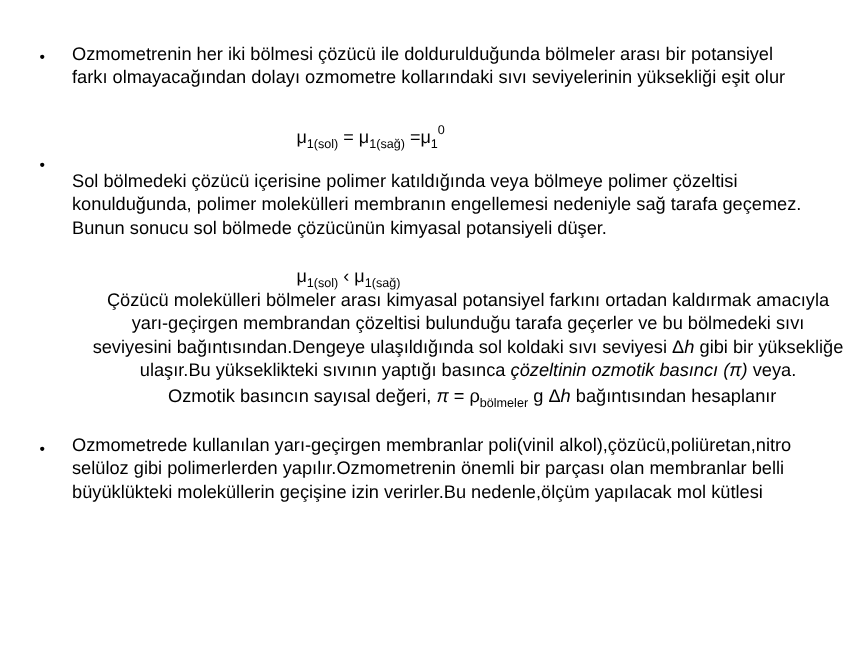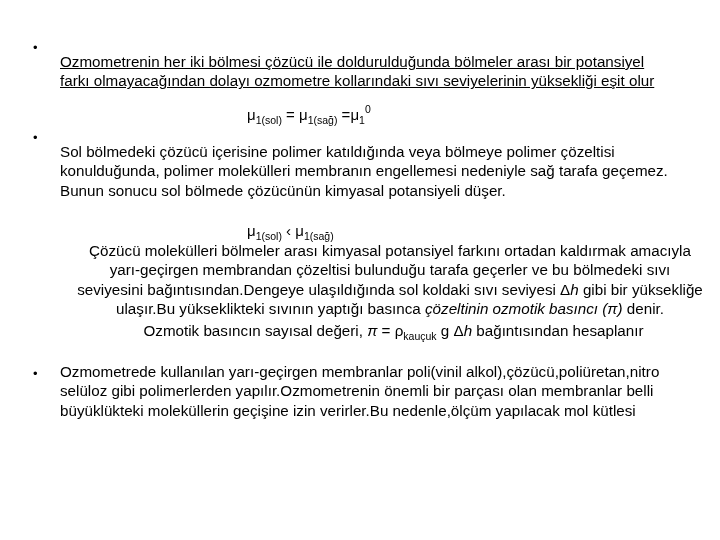--- a/index.html
+++ b/index.html
@@ -36,21 +36,21 @@
       margin-top: 12px;
     }
     sub { font-size: 10.5px; vertical-align: -4px; line-height: 0; }
     sup { font-size: 10.5px; vertical-align: 7px; line-height: 0; }
     i { font-style: italic; }
   </style>
 </head>
 <body>
 
 <span class="bullet" style="top:38px;">•</span>
-<div class="para" style="top:52px;text-decoration:underline;">
+<div class="para" style="top:36px;">
   <span class="line">Ozmometrenin her iki bölmesi çözücü ile doldurulduğunda bölmeler arası bir potansiyel</span>
   <span class="line">farkı olmayacağından dolayı ozmometre kollarındaki sıvı seviyelerinin yüksekliği eşit olur</span>
 </div>
 <div class="formula" style="left:247px; top:93px;">
   <span>μ</span><sub>1(sol)</sub><span> = </span><span>μ</span><sub>1(sağ)</sub><span> =</span><span>μ</span><sub>1</sub><sup>0</sup>
 </div>
 
 <span class="bullet" style="top:128px;">•</span>
 <div class="para" style="top:142px;">
   <span class="line">Sol bölmedeki çözücü içerisine polimer katıldığında veya bölmeye polimer çözeltisi</span>
@@ -58,22 +58,22 @@
   <span class="line">Bunun sonucu sol bölmede çözücünün kimyasal potansiyeli düşer.</span>
 </div>
 <div class="formula" style="left:247px; top:209px;">
   <span>μ</span><sub>1(sol)</sub><span> ‹ </span><span>μ</span><sub>1(sağ)</sub>
 </div>
 
 <div class="para" style="top:241px;text-align:center;">
   <span class="line">Çözücü molekülleri bölmeler arası kimyasal potansiyel farkını ortadan kaldırmak amacıyla</span>
   <span class="line">yarı-geçirgen membrandan çözeltisi bulunduğu tarafa geçerler ve bu bölmedeki sıvı</span>
   <span class="line"><span>seviyesini bağıntısından.Dengeye ulaşıldığında sol koldaki sıvı seviyesi </span><span>Δ</span><i>h</i><span> gibi bir yüksekliğe</span></span>
-  <span class="line"><span>ulaşır.Bu yükseklikteki sıvının yaptığı basınca </span><i>çözeltinin ozmotik basıncı (π)</i><span> denir.</span></span>
-  <span class="line" style="margin-left:7px; margin-top:3px;"><span>Ozmotik basıncın sayısal değeri, </span><i>π</i><span> = ρ</span><sub>kauçuk</sub><span> g Δ</span><i>h</i><span> bağıntısından hesaplanır</span></span>
+  <span class="line"><span>ulaşır.Bu yükseklikteki sıvının yaptığı basınca </span><i>çözeltinin ozmotik basıncı (π)</i><span> veya.</span></span>
+  <span class="line" style="margin-left:7px; margin-top:3px;"><span>Ozmotik basıncın sayısal değeri, </span><i>π</i><span> = ρ</span><sub>bölmeler</sub><span> g Δ</span><i>h</i><span> bağıntısından hesaplanır</span></span>
 </div>
 
 <span class="bullet" style="top:364px;">•</span>
 <div class="para" style="top:362px;">
   <span class="line">Ozmometrede kullanılan yarı-geçirgen membranlar poli(vinil alkol),çözücü,poliüretan,nitro</span>
   <span class="line">selüloz gibi polimerlerden yapılır.Ozmometrenin önemli bir parçası olan membranlar belli</span>
   <span class="line">büyüklükteki  moleküllerin geçişine izin verirler.Bu nedenle,ölçüm yapılacak mol kütlesi</span>
 </div>
 
 </body></html>

